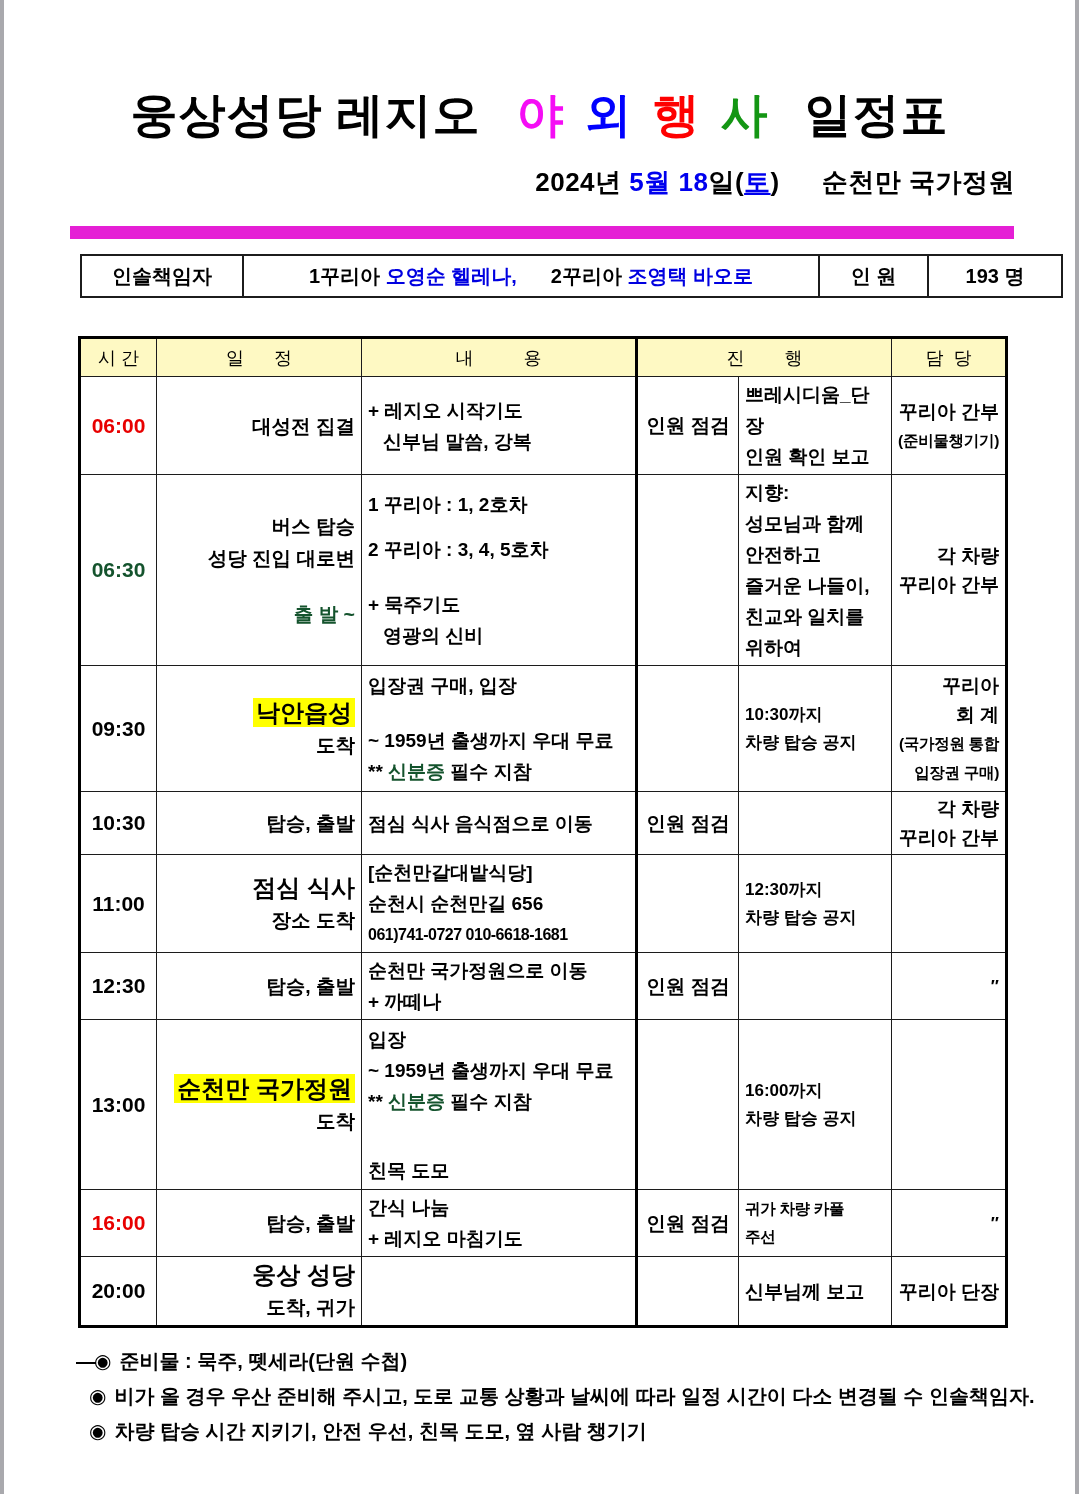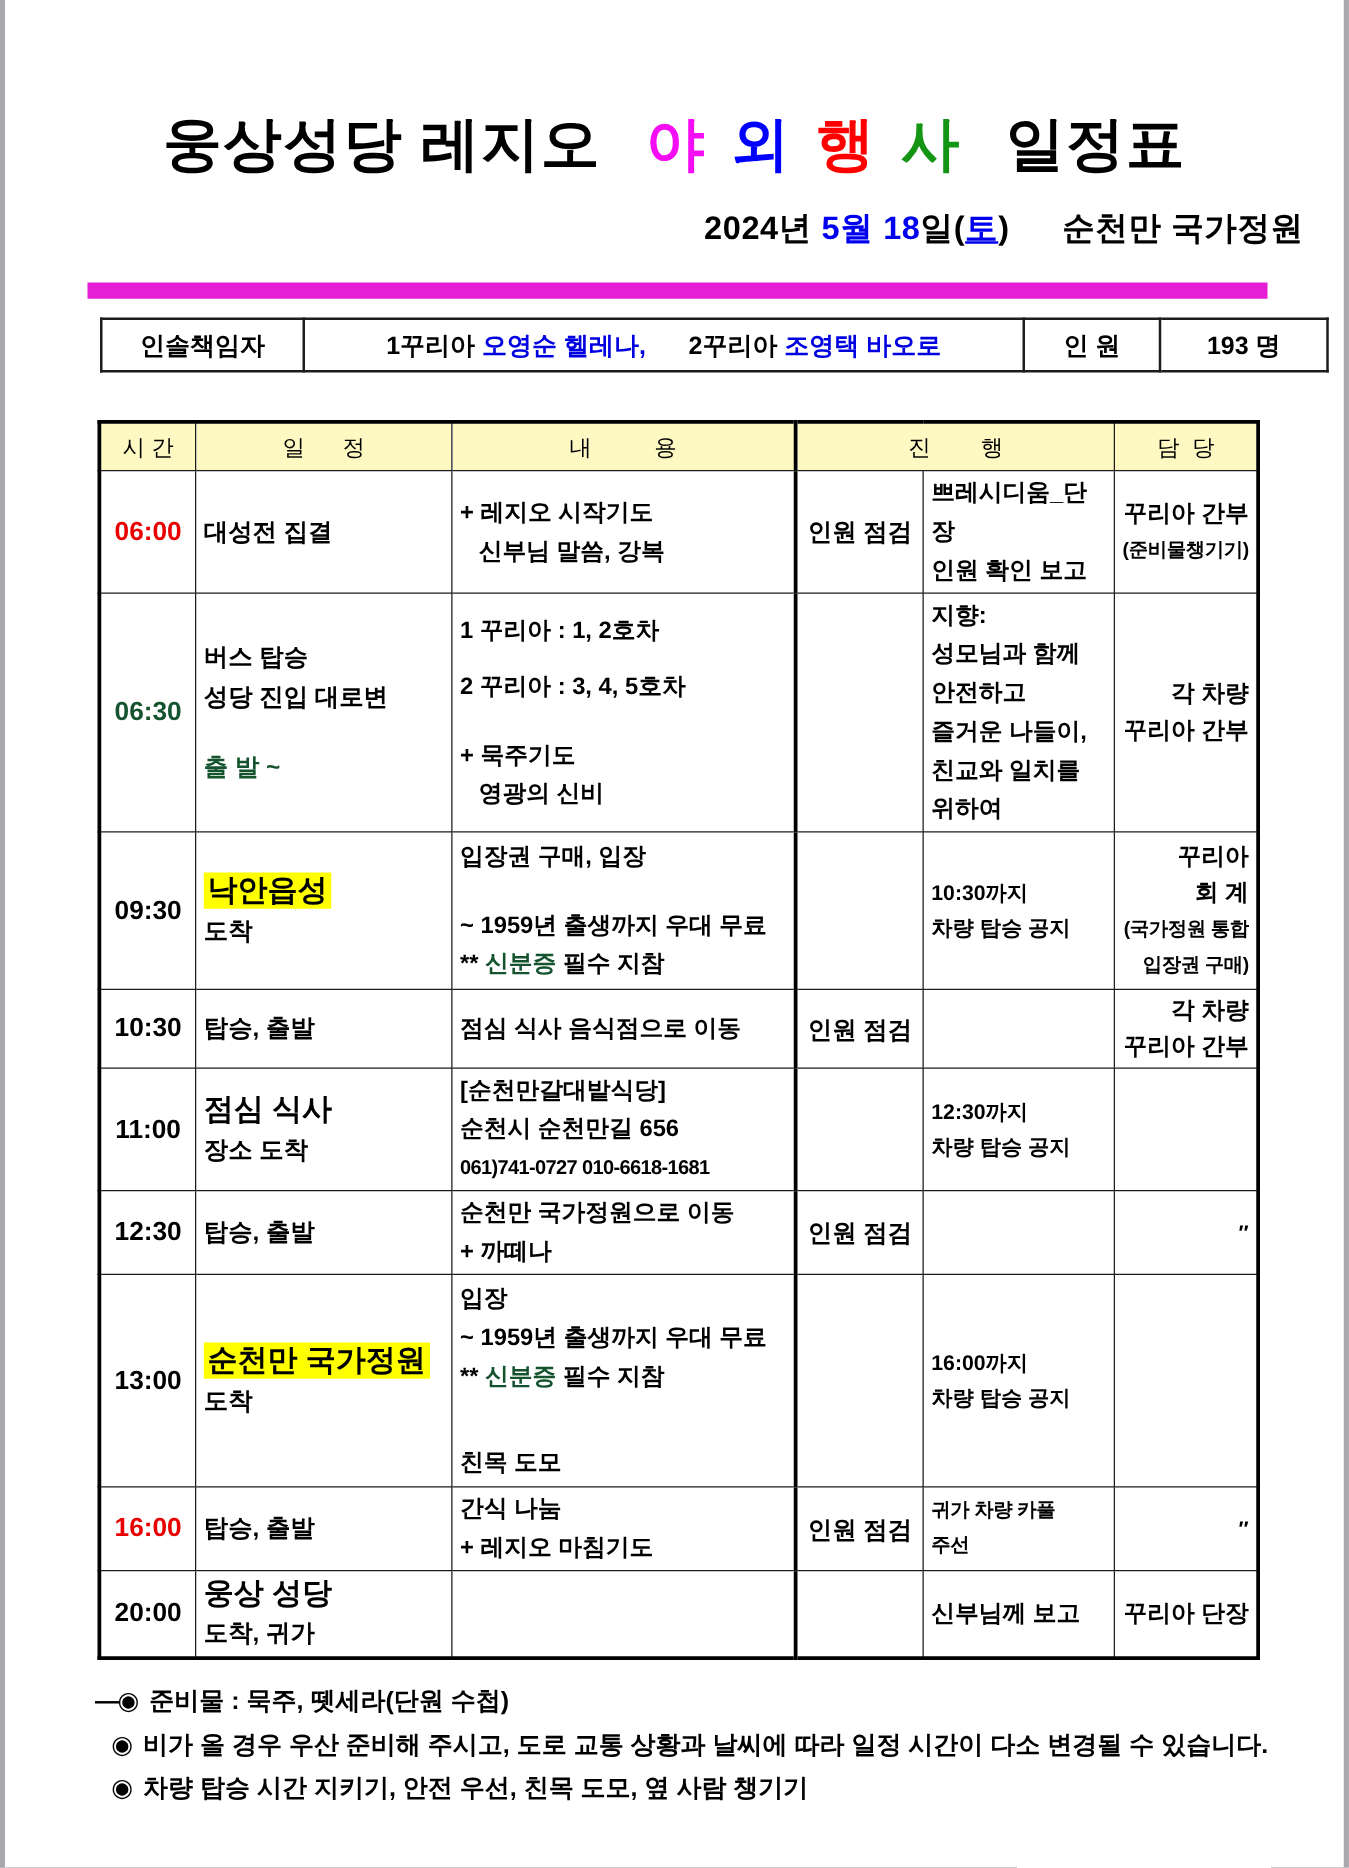--- a/index.html
+++ b/index.html
@@ -11,21 +11,21 @@
   }
   
   .title{margin-top:84px;text-align:center;font-size:47px;font-weight:800;letter-spacing:1px;white-space:nowrap;}
   .title .seg-gap{display:inline-block;width:26px;}
   .title .cchar{display:inline-block;margin:0 10px;}
   .c-magenta{color:#f50df5;}
   .c-blue{color:#0000fe;}
   .c-red{color:#fe0000;}
   .c-green{color:#149614;}
   
-  .dateline{margin:18px 32px 0 0;text-align:right;font-size:26px;letter-spacing:0.5px;white-space:nowrap;}
+  .dateline{margin:18px 60px 0 0;text-align:right;font-size:26px;letter-spacing:0.5px;white-space:nowrap;}
   .dateline .blue{color:#0000ee;}
   .dateline .underline{text-decoration:underline;}
   .dateline .loc{margin-left:42px;}
   
   .divider{height:13px;background:#e51fd5;margin:26px 61px 0 66px;}
   
   table.info{border-collapse:collapse;margin:15px 0 0 76px;table-layout:fixed;width:925px;border-radius:15px;}
   table.info td{border:2px solid #1c1c1c;height:40px;font-size:20px;padding:0 6px;}
   td.info-leader{width:148px;text-align:center;}
   td.info-names{width:562px;text-align:center;white-space:nowrap;}
@@ -36,21 +36,21 @@
   
   table.main{border-collapse:collapse;table-layout:fixed;margin:38px 0 0 74px;width:927px;border:3px solid #000;}
   table.main th,table.main td{border:1.7px solid #1c1c1c;padding:2px 6px;vertical-align:middle;overflow:hidden;}
   table.main th{background:#fef9c3;font-size:18px;white-space:pre;height:33px;font-weight:400;}
   .thickL{border-left:3px solid #000 !important;}
   col.c-time{width:77px;} col.c-plan{width:205px;} col.c-cont{width:275px;}
   col.c-p1{width:102px;} col.c-p2{width:153px;} col.c-chg{width:115px;}
   td.t{text-align:center;font-size:21px;white-space:nowrap;}
   .red{color:#e80000;} .blue{color:#14532d;}
   td.plan{padding-left:14px;font-size:19.5px;}
-  td.plan .ln{line-height:32px;}
+  td.plan .ln{line-height:32px;text-align:right;}
   .plan-big{font-size:24px;line-height:34px;}
   .hl{background:#ffff00;padding:1px 3px;}
   td.cont{padding-left:12px;font-size:19px;}
   td.cont .ln{line-height:31px;}
   .indent{padding-left:15px;}
   .gap{height:24px;} .gap-sm{height:14px;}
   td.p1{text-align:center;font-size:19.5px;}
   td.p2{padding-left:10px;font-size:17px;}
   td.p2 .ln{line-height:28px;}
   td.p2 .lg{font-size:19px;line-height:31px;}
@@ -295,17 +295,17 @@
         <td class="chg">
           <div class="ln">꾸리아 단장</div>
         </td>
       </tr>
 
     </tbody>
   </table>
 
   <div class="notes">
     <div class="note-line"><span class="note-prefix">—</span><span class="bullet">◉</span><span>준비물 : 묵주, 뗏세라(단원 수첩)</span></div>
-    <div class="note-line"><span class="bullet" style="margin-left:13px">◉</span><span>비가 올 경우 우산 준비해 주시고, 도로 교통 상황과 날씨에 따라 일정 시간이 다소 변경될 수 있습니다.</span></div>
+    <div class="note-line"><span class="bullet" style="margin-left:13px">◉</span><span>비가 올 경우 우산 준비해 주시고, 도로 교통 상황과 날씨에 따라 일정 시간이 다소 변경될 수 인솔책임자.</span></div>
     <div class="note-line"><span class="bullet" style="margin-left:13px">◉</span><span>차량 탑승 시간 지키기, 안전 우선, 친목 도모, 옆 사람 챙기기</span></div>
   </div>
 
 </div>
 
 </body></html>

